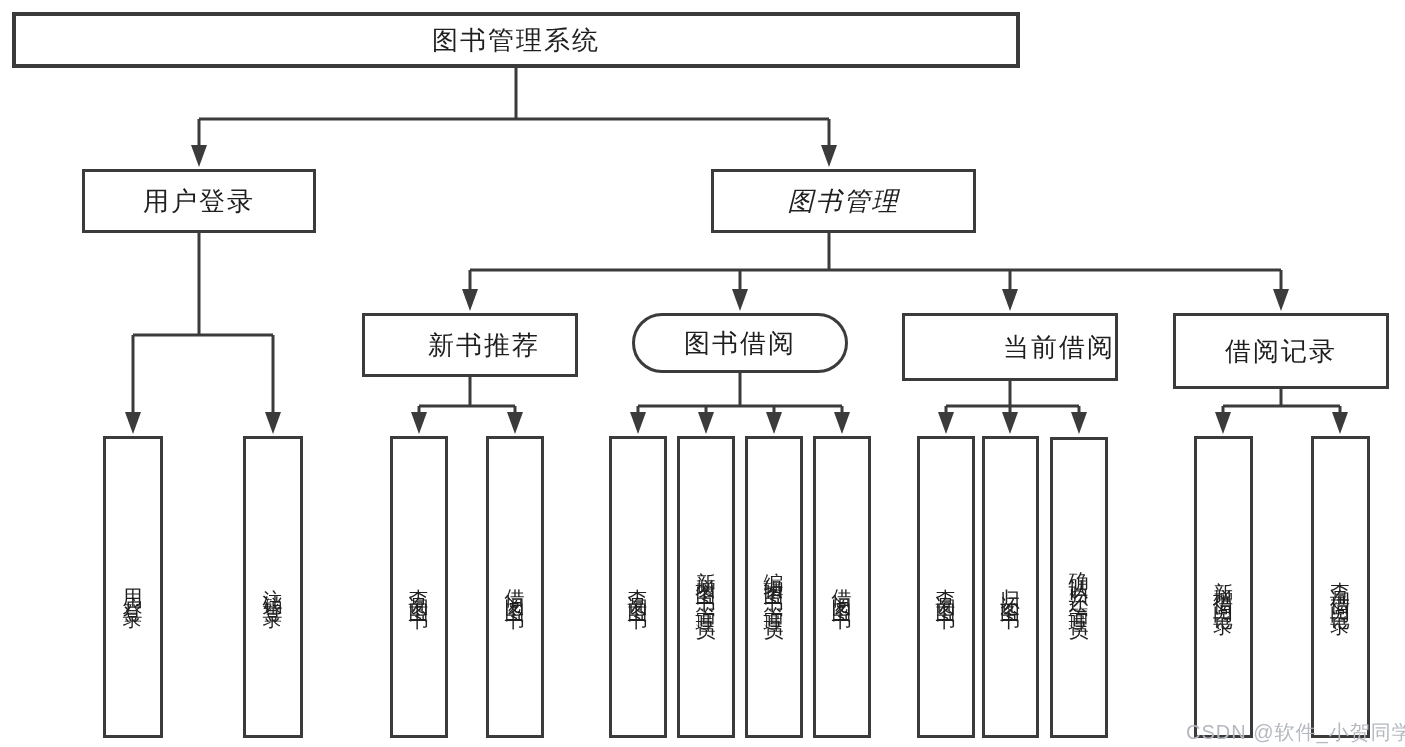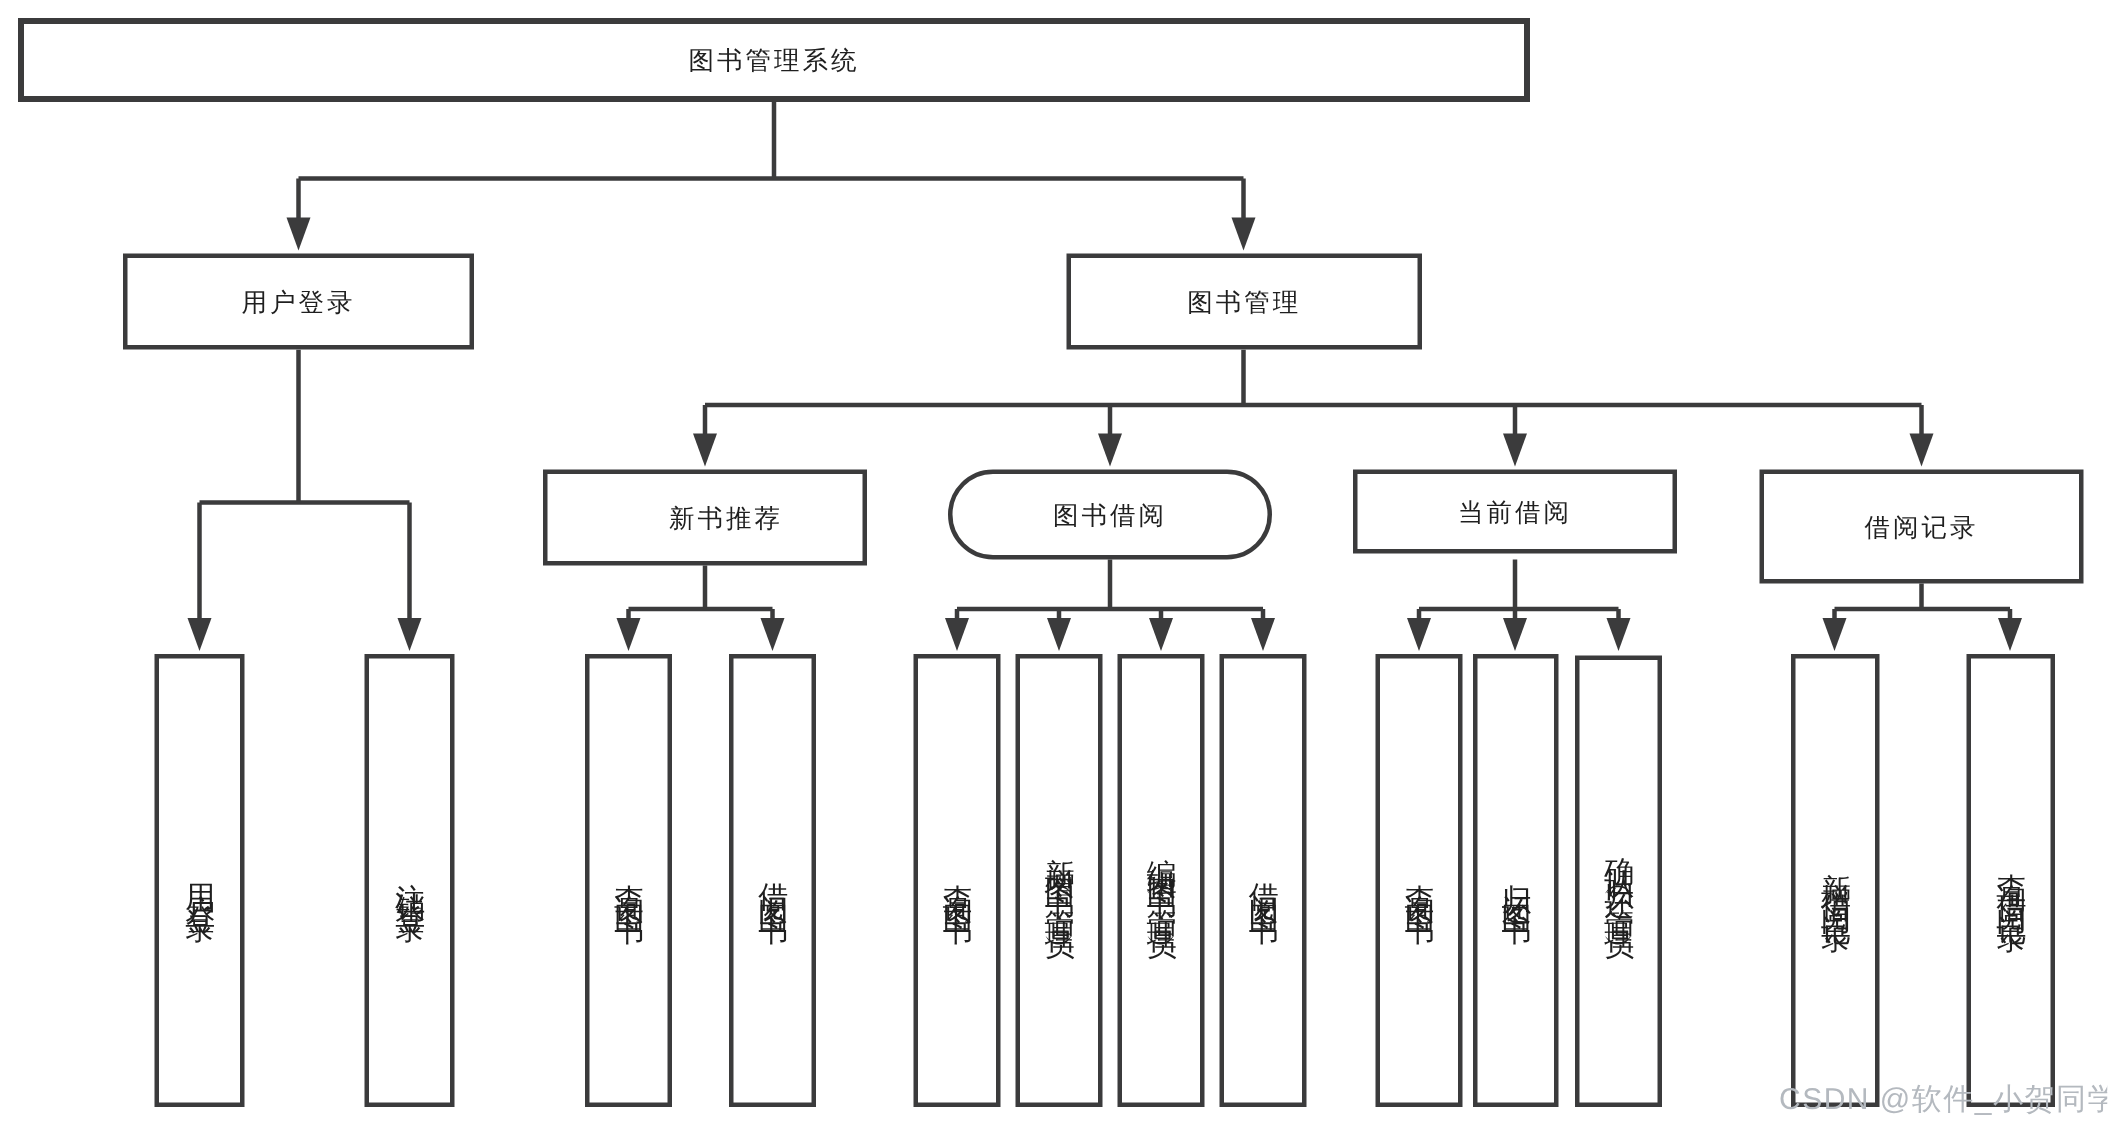--- a/index.html
+++ b/index.html
@@ -22,21 +22,21 @@
   .arrowhead{fill:var(--line);stroke:none;}
   .node{
     position:absolute;
     border:3px solid var(--line);
     background:var(--background);
     display:flex;align-items:center;justify-content:center;
     box-sizing:border-box;
   }
   .root-node{border-width:4px;}
   .hlabel{
-    font-size:17px;letter-spacing:2px;color:var(--text);
+    font-size:26px;letter-spacing:2px;color:var(--text);
     white-space:nowrap;
   }
   .vlabel{
     writing-mode:vertical-rl;
     font-size:20px;
     letter-spacing:7px;
     color:var(--text);
     line-height:1;
   }
   .watermark{
@@ -101,31 +101,31 @@
     <path class="pline" d="M1340 406 V428" marker-end="url(#arrow)"></path>
   </svg>
 
   <div class="node root-node" style="left:12px;top:12px;width:1008px;height:56px;">
     <span class="hlabel">图书管理系统</span>
   </div>
 
   <div class="node" style="left:82px;top:169px;width:234px;height:64px;">
     <span class="hlabel">用户登录</span>
   </div>
-  <div class="node" style="left:711px;top:169px;width:237px;height:64px;">
+  <div class="node" style="left:711px;top:169px;width:265px;height:64px;font-style:italic;">
     <span class="hlabel">图书管理</span>
   </div>
 
   <div class="node" style="left:362px;top:313px;width:216px;height:64px;padding-left:28px;">
     <span class="hlabel">新书推荐</span>
   </div>
   <div class="node" style="left:632px;top:313px;width:216px;height:60px;border-radius:30px;">
     <span class="hlabel">图书借阅</span>
   </div>
-  <div class="node" style="left:902px;top:313px;width:216px;height:56px;">
+  <div class="node" style="left:902px;top:313px;width:216px;height:68px;justify-content:flex-end;">
     <span class="hlabel">当前借阅</span>
   </div>
   <div class="node" style="left:1173px;top:313px;width:216px;height:76px;">
     <span class="hlabel">借阅记录</span>
   </div>
 
   <div class="node" style="left:103px;top:436px;width:60px;height:302px;">
     <span class="vlabel">用户登录</span>
   </div>
   <div class="node" style="left:243px;top:436px;width:60px;height:302px;">

